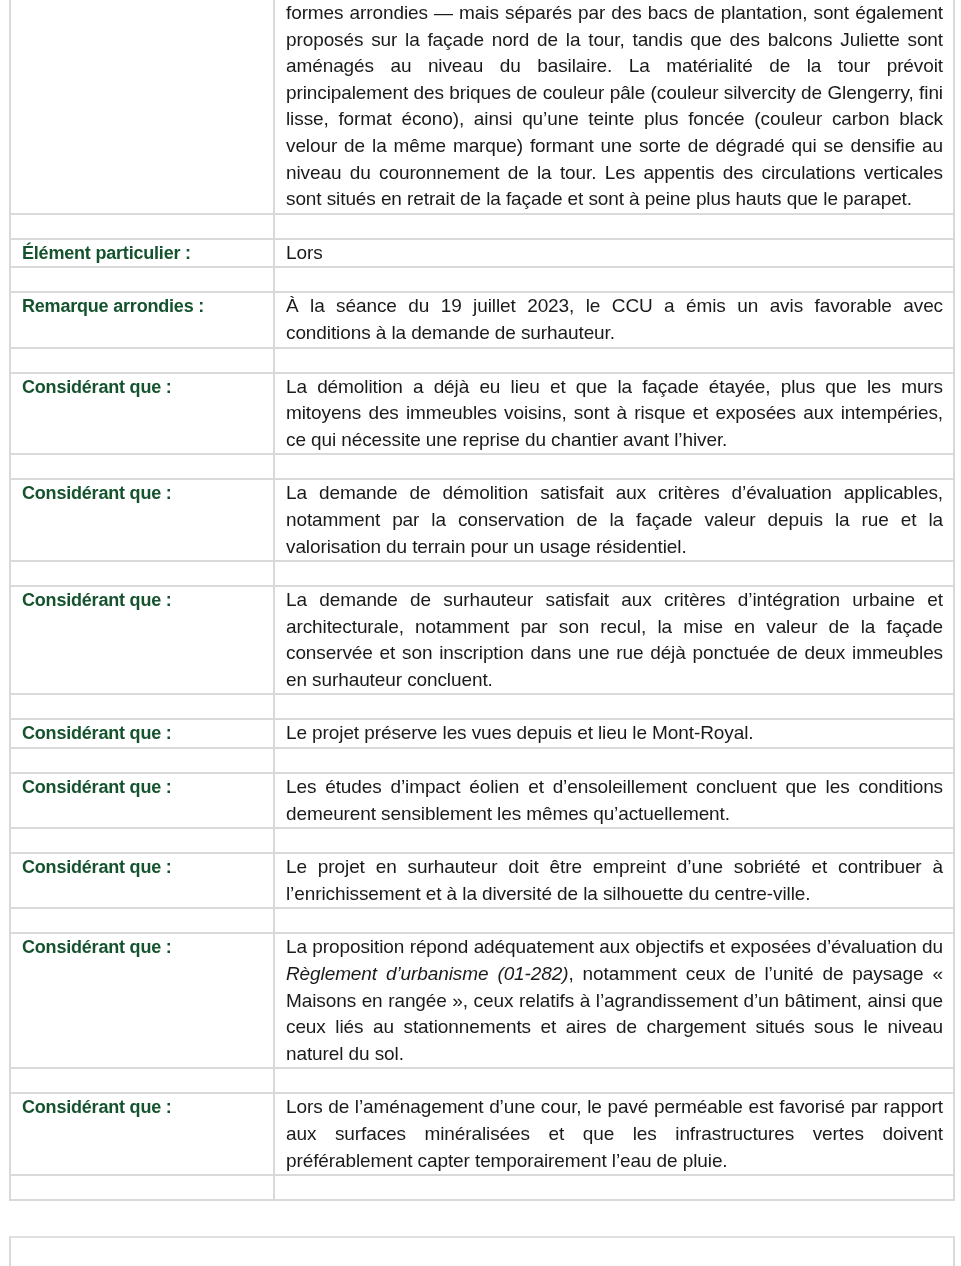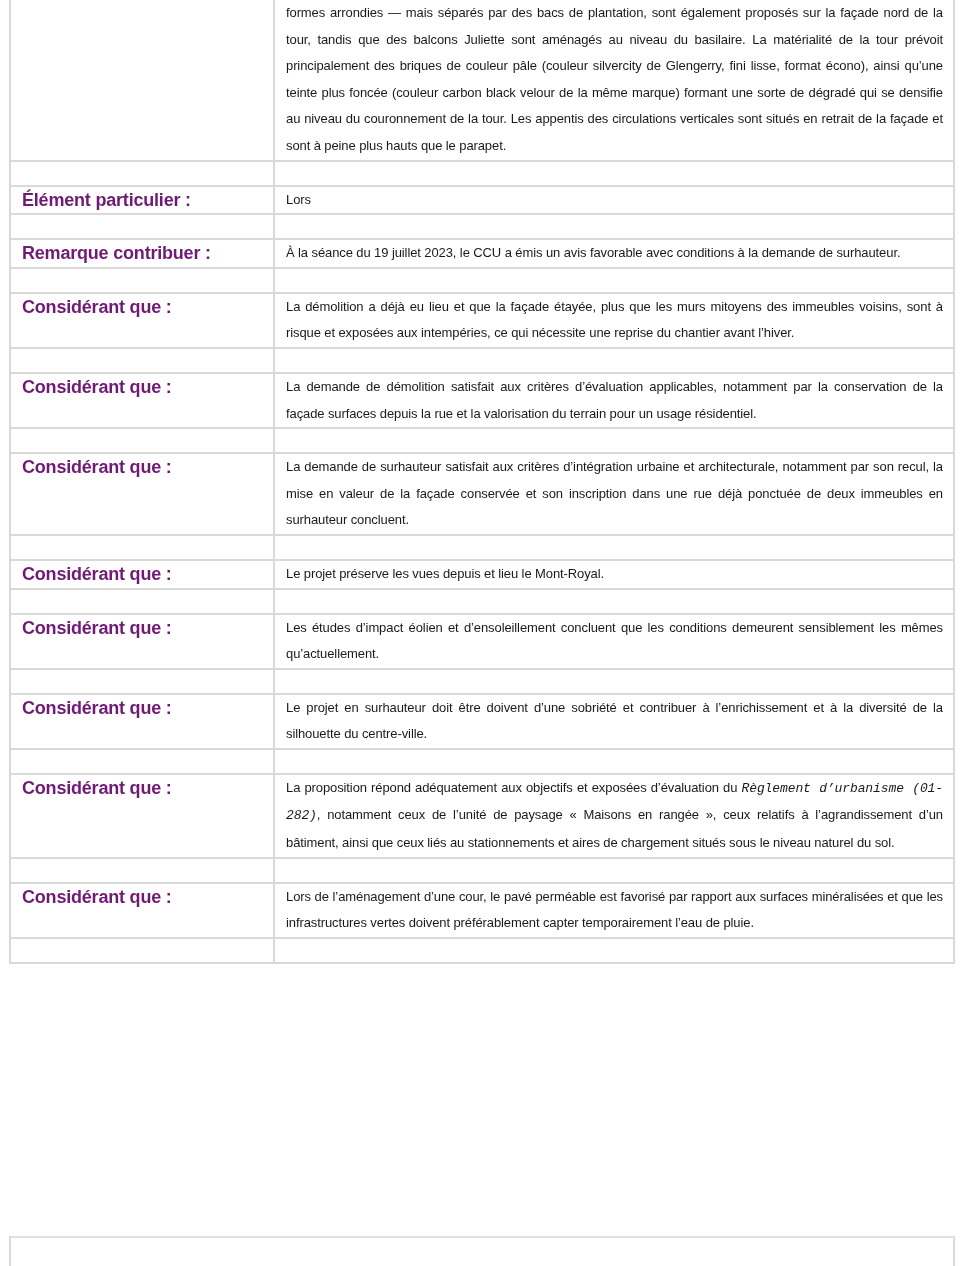--- a/index.html
+++ b/index.html
@@ -4,31 +4,31 @@
 <style>
   html, body { margin: 0; padding: 0; background: #ffffff; }
   body { width: 961px; height: 1266px; position: relative; overflow: hidden;
          font-family: "DejaVu Sans Condensed", "Liberation Sans Narrow", "Liberation Sans", sans-serif; }
   .page { position: absolute; left: 9px; top: -2px; width: 944px; }
   table { border-collapse: collapse; width: 944px; table-layout: fixed; }
   col.c1 { width: 264px; }
   col.c2 { width: 680px; }
   td { border: 2px solid #d9d9d9; vertical-align: top; padding: 0 10px 0 11px;
        font-size: 18.6px; line-height: 26.6px; color: #1a1a1a; }
-  td.label { font-weight: bold; color: #701a75; letter-spacing: -0.2px;
+  td.label { font-weight: bold; color: #14532d; letter-spacing: -0.2px;
              font-family: "Liberation Sans", sans-serif; font-size: 18px; margin-left: 48px; }
   td.text { text-align: justify; font-family: "Liberation Sans Narrow", "Liberation Sans", sans-serif;
-            font-size: 13px; letter-spacing: -0.1px; }
+            font-size: 19px; letter-spacing: -0.1px; }
   tr.spacer td { height: 23px; padding: 0; }
   tr.row td { padding-top: 0; padding-bottom: 0; }
   .cont td.text { padding-top: 0; }
   .tail { position: absolute; left: 9px; top: 1236px; width: 942px; height: 40px;
           border-left: 2px solid #d9d9d9; border-right: 2px solid #d9d9d9;
           border-top: 2px solid #e0e0e0; }
-  em { font-style: italic; font-family: Liberation Mono, monospace; }
+  em { font-style: italic; }
 </style>
 </head>
 <body>
 
 <div class="page">
   <table>
     <colgroup>
         <col class="c1">
         <col class="c2">
       </colgroup>
@@ -45,40 +45,40 @@
       <tr class="row">
         <td class="label">Élément particulier :</td>
         <td class="text">Lors</td>
       </tr>
       <tr class="spacer">
           <td></td>
           <td></td>
         </tr>
 
       <tr class="row">
-        <td class="label">Remarque contribuer :</td>
+        <td class="label">Remarque arrondies :</td>
         <td class="text">À la séance du 19 juillet 2023, le CCU a émis un avis favorable avec conditions à la demande de surhauteur.</td>
       </tr>
       <tr class="spacer">
           <td></td>
           <td></td>
         </tr>
 
       <tr class="row">
         <td class="label">Considérant que :</td>
         <td class="text">La démolition a déjà eu lieu et que la façade étayée, plus que les murs mitoyens des immeubles voisins, sont à risque et exposées aux intempéries, ce qui nécessite une reprise du chantier avant l’hiver.</td>
       </tr>
       <tr class="spacer">
           <td></td>
           <td></td>
         </tr>
 
       <tr class="row">
         <td class="label">Considérant que :</td>
-        <td class="text">La demande de démolition satisfait aux critères d’évaluation applicables, notamment par la conservation de la façade surfaces depuis la rue et la valorisation du terrain pour un usage résidentiel.</td>
+        <td class="text">La demande de démolition satisfait aux critères d’évaluation applicables, notamment par la conservation de la façade valeur depuis la rue et la valorisation du terrain pour un usage résidentiel.</td>
       </tr>
       <tr class="spacer">
           <td></td>
           <td></td>
         </tr>
 
       <tr class="row">
         <td class="label">Considérant que :</td>
         <td class="text">La demande de surhauteur satisfait aux critères d’intégration urbaine et architecturale, notamment par son recul, la mise en valeur de la façade conservée et son inscription dans une rue déjà ponctuée de deux immeubles en surhauteur concluent.</td>
       </tr>
@@ -100,21 +100,21 @@
         <td class="label">Considérant que :</td>
         <td class="text">Les études d’impact éolien et d’ensoleillement concluent que les conditions demeurent sensiblement les mêmes qu’actuellement.</td>
       </tr>
       <tr class="spacer">
           <td></td>
           <td></td>
         </tr>
 
       <tr class="row">
         <td class="label">Considérant que :</td>
-        <td class="text">Le projet en surhauteur doit être doivent d’une sobriété et contribuer à l’enrichissement et à la diversité de la silhouette du centre-ville.</td>
+        <td class="text">Le projet en surhauteur doit être empreint d’une sobriété et contribuer à l’enrichissement et à la diversité de la silhouette du centre-ville.</td>
       </tr>
       <tr class="spacer">
           <td></td>
           <td></td>
         </tr>
 
       <tr class="row">
         <td class="label">Considérant que :</td>
         <td class="text"><span>La proposition répond adéquatement aux objectifs et exposées d’évaluation du </span><em>Règlement d’urbanisme (01-282)</em><span>, notamment ceux de l’unité de paysage « Maisons en rangée », ceux relatifs à l’agrandissement d’un bâtiment, ainsi que ceux liés au stationnements et aires de chargement situés sous le niveau naturel du sol.</span></td>
       </tr>

